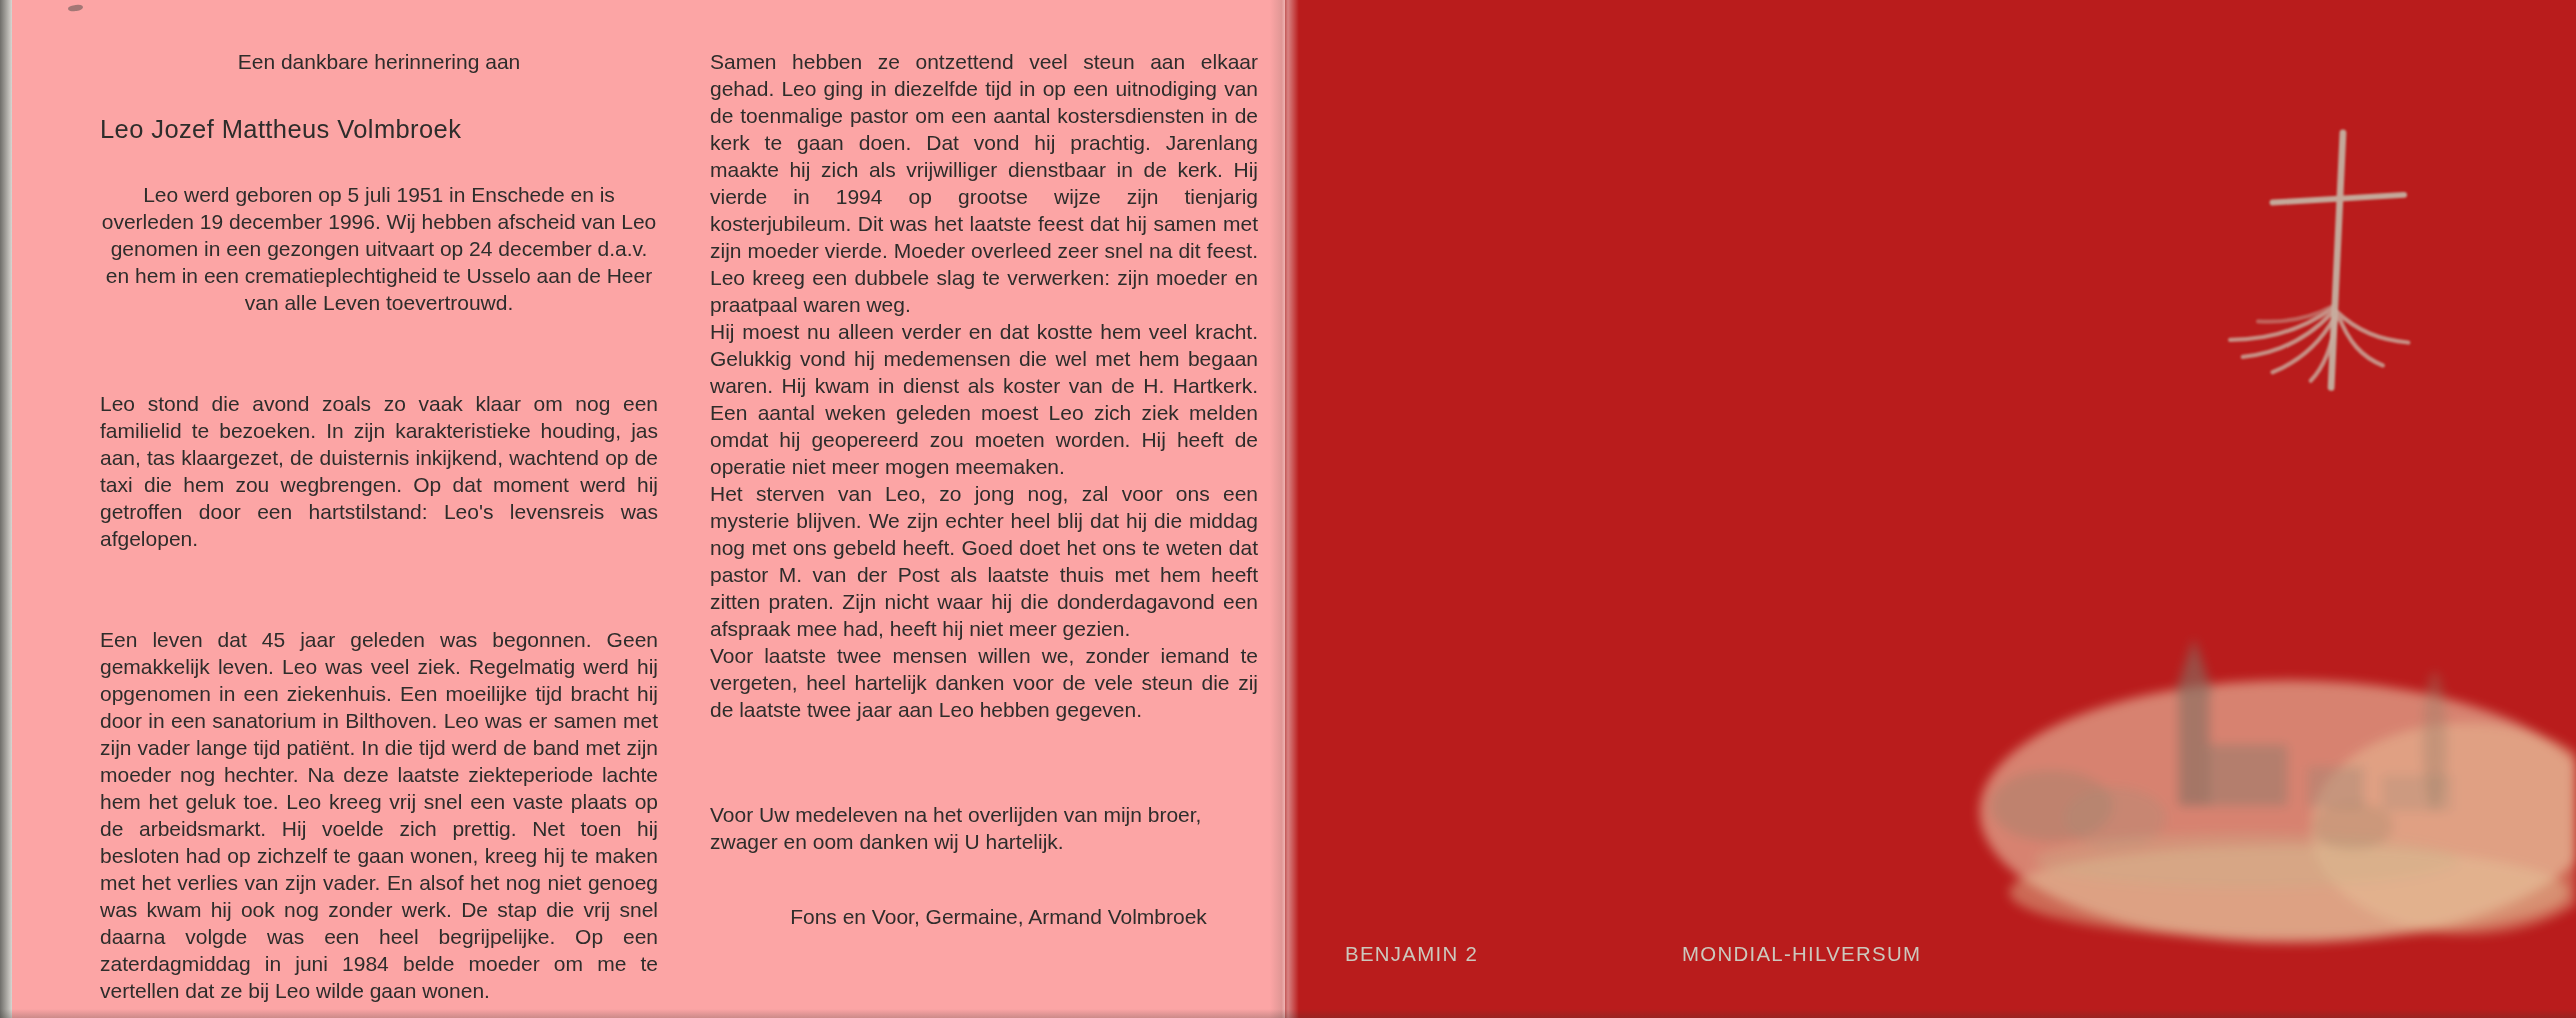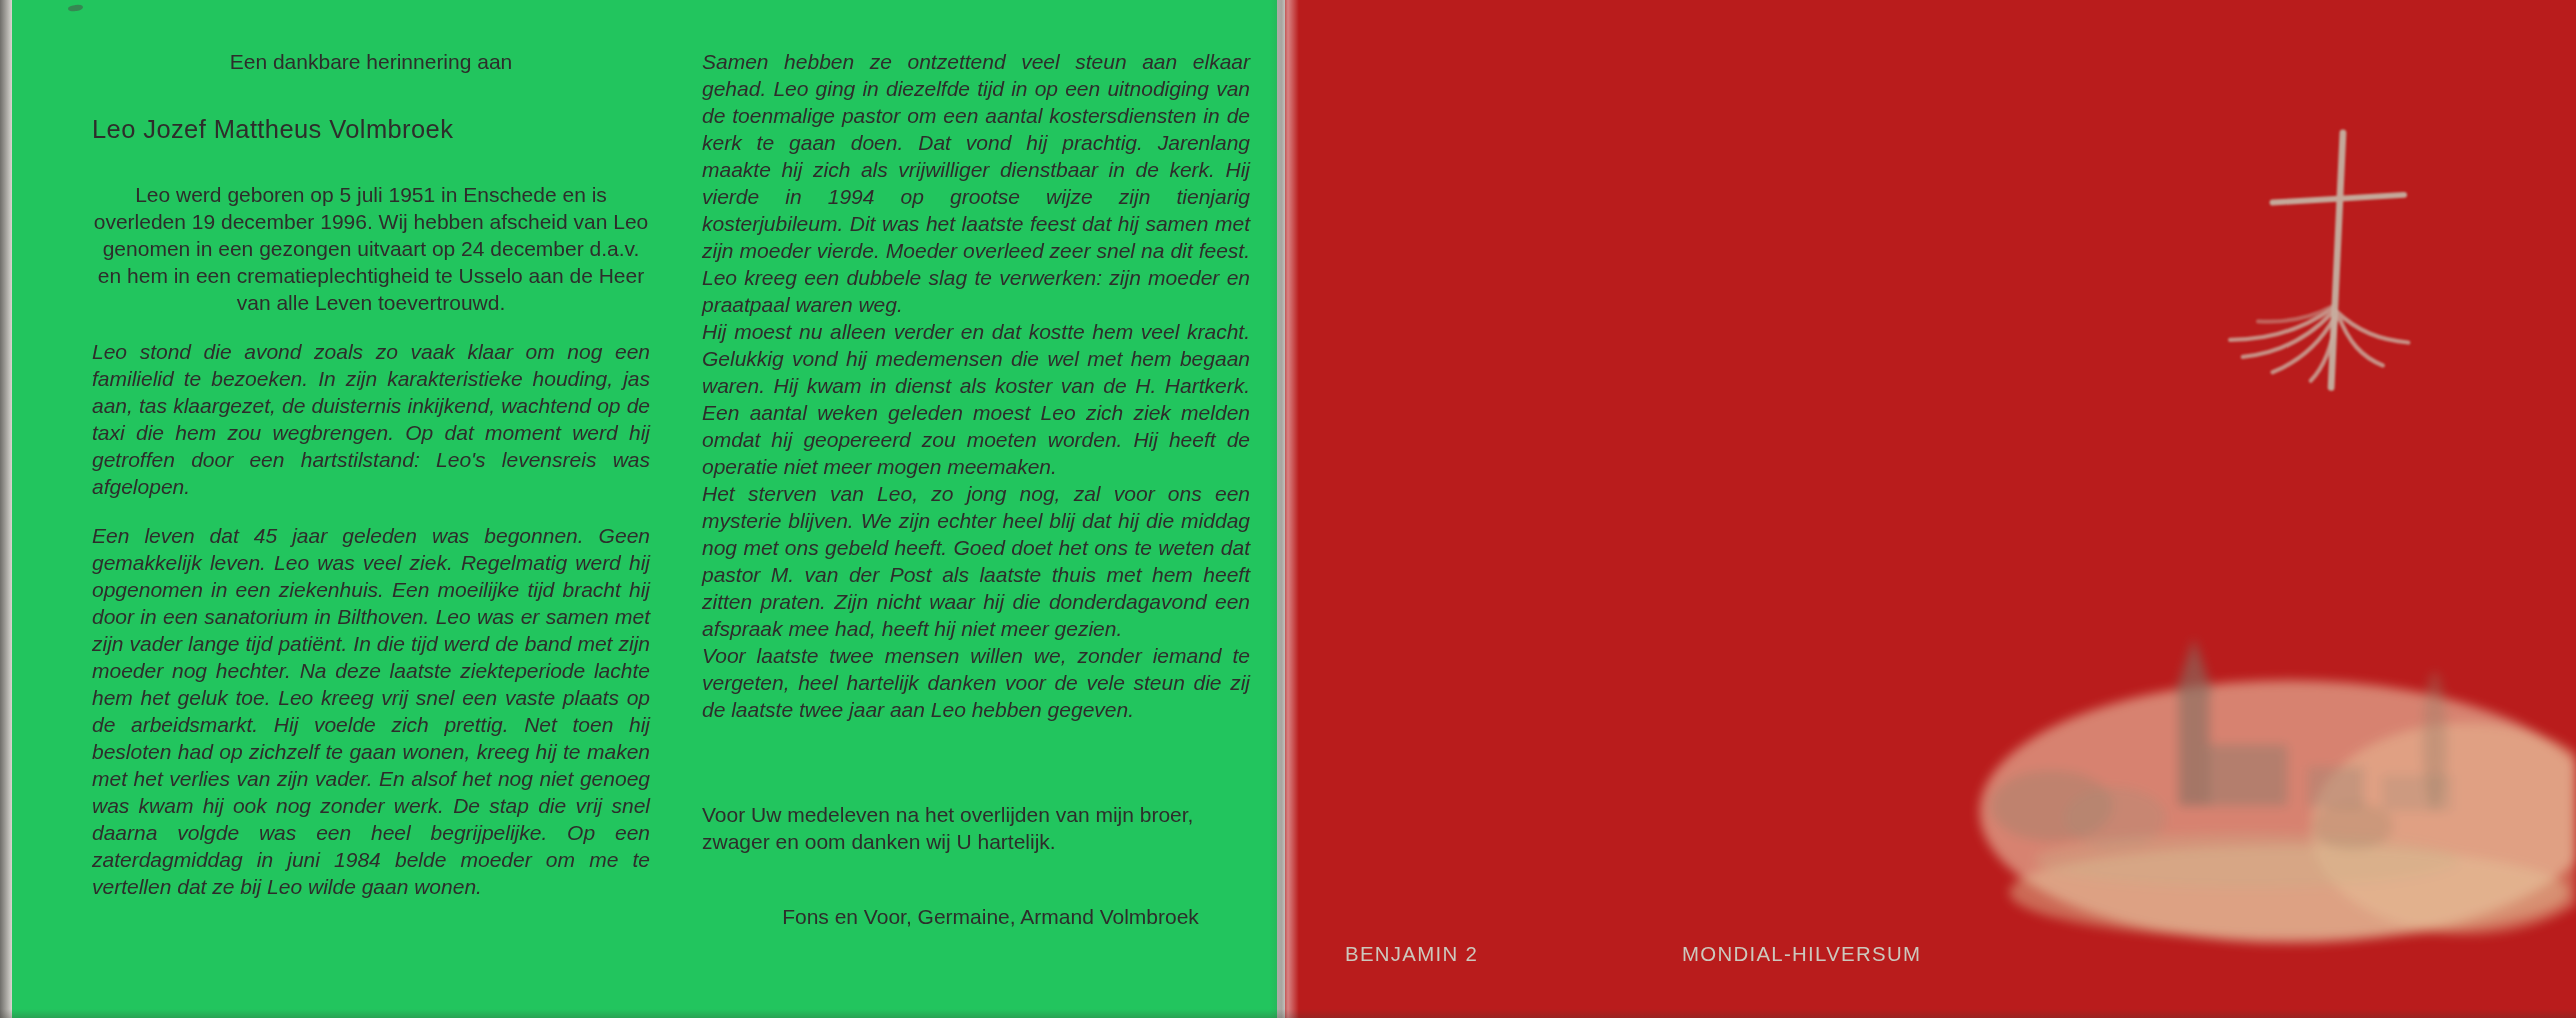--- a/index.html
+++ b/index.html
@@ -7,22 +7,22 @@
   .scan{
     position:relative;
     width:2576px;height:1019px;
     overflow:hidden;
     background:#b9b7b2;
     font-family:"Liberation Sans","DejaVu Sans",sans-serif;
     color:#2e2d2b;
   }
   
   .page-left{
-    position:absolute;left:4px;top:0;width:1273px;height:1019px;
-    background:#22c55e;
+    position:absolute;left:12px;top:0;width:1273px;height:1019px;
+    background:#fca5a5;
   }
   .page-right{
     position:absolute;left:1285px;top:0;width:1291px;height:1019px;
     background:#b91c1c;
   }
   
   .edge-left{
     position:absolute;left:0;top:0;width:12px;height:1019px;
     background:linear-gradient(90deg,#6f6e6a,#a9a7a2 55%,#d8d6d1);
   }
@@ -36,28 +36,28 @@
   }
   .speck{
     position:absolute;left:68px;top:5.1px;width:15.3px;height:6px;
     background:#4a4945;opacity:.5;border-radius:45%;transform:rotate(-8deg);
   }
   
   .col{position:absolute;top:48px;}
   .col-1{left:88px;width:558px;}
   .col-2{left:698px;width:548px;}
   p{margin:0;font-size:21px;line-height:27px;}
-  .body{text-align:justify;font-style:italic;}
+  .body{text-align:justify;}
   .intro{text-align:center;}
   .name{
     margin:39px 0 0;font-size:25.5px;line-height:31px;
     font-weight:normal;text-align:left;letter-spacing:0.4px;
   }
   .life-record{margin:36px 0 0;text-align:center;}
-  .col-1 .body{margin-top:22px;}
+  .col-1 .body{margin-top:74px;}
   .col-2 .body{margin-top:0;}
   .ack{margin-top:78px;text-align:left;}
   .signature{margin:48px 0 0;text-align:center;padding-left:29px;}
   
   .cross-art{
     position:absolute;left:873px;top:126px;width:280px;height:293px;
     filter:blur(1.3px);opacity:.85;
   }
   .village-art{
     position:absolute;left:639px;top:604px;width:652px;height:356px;

